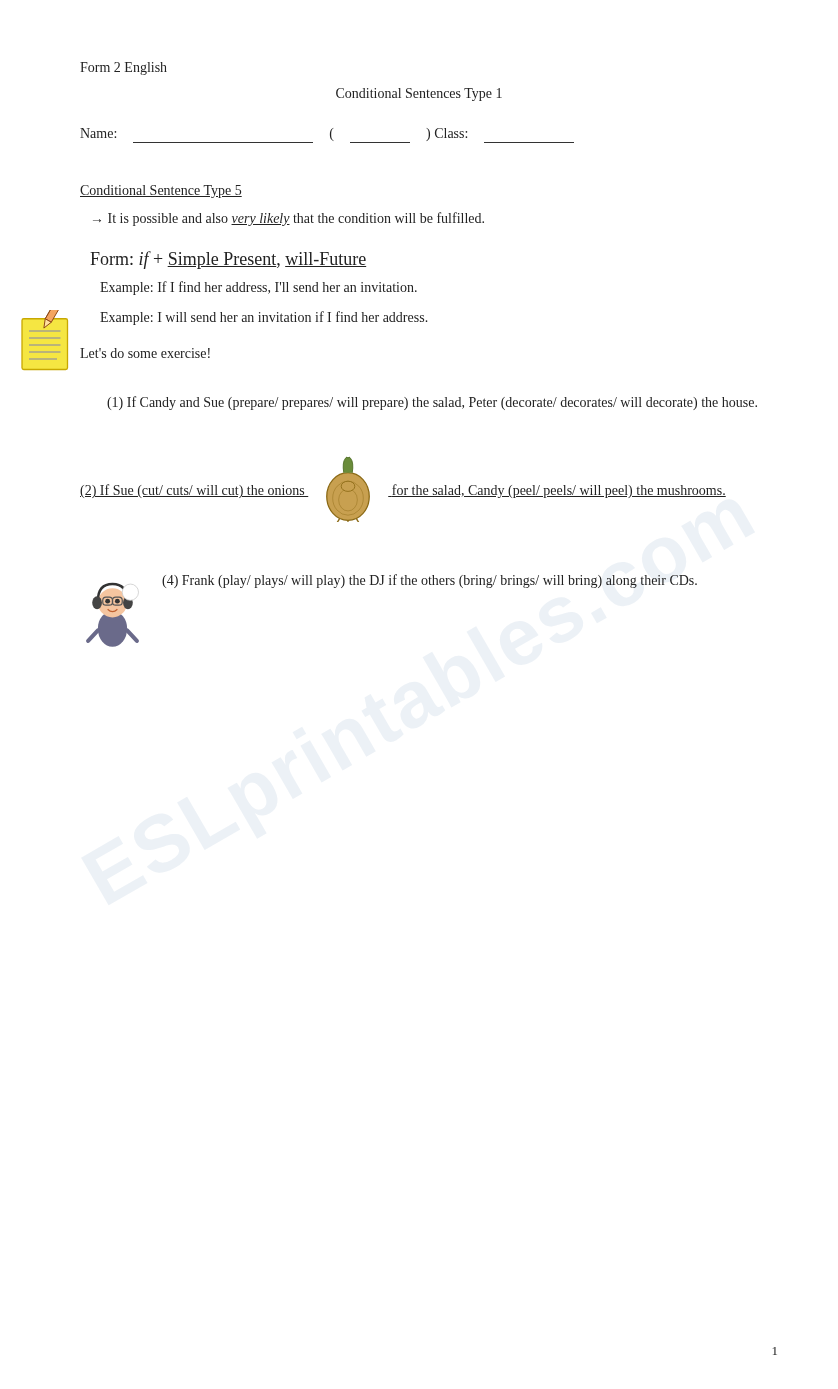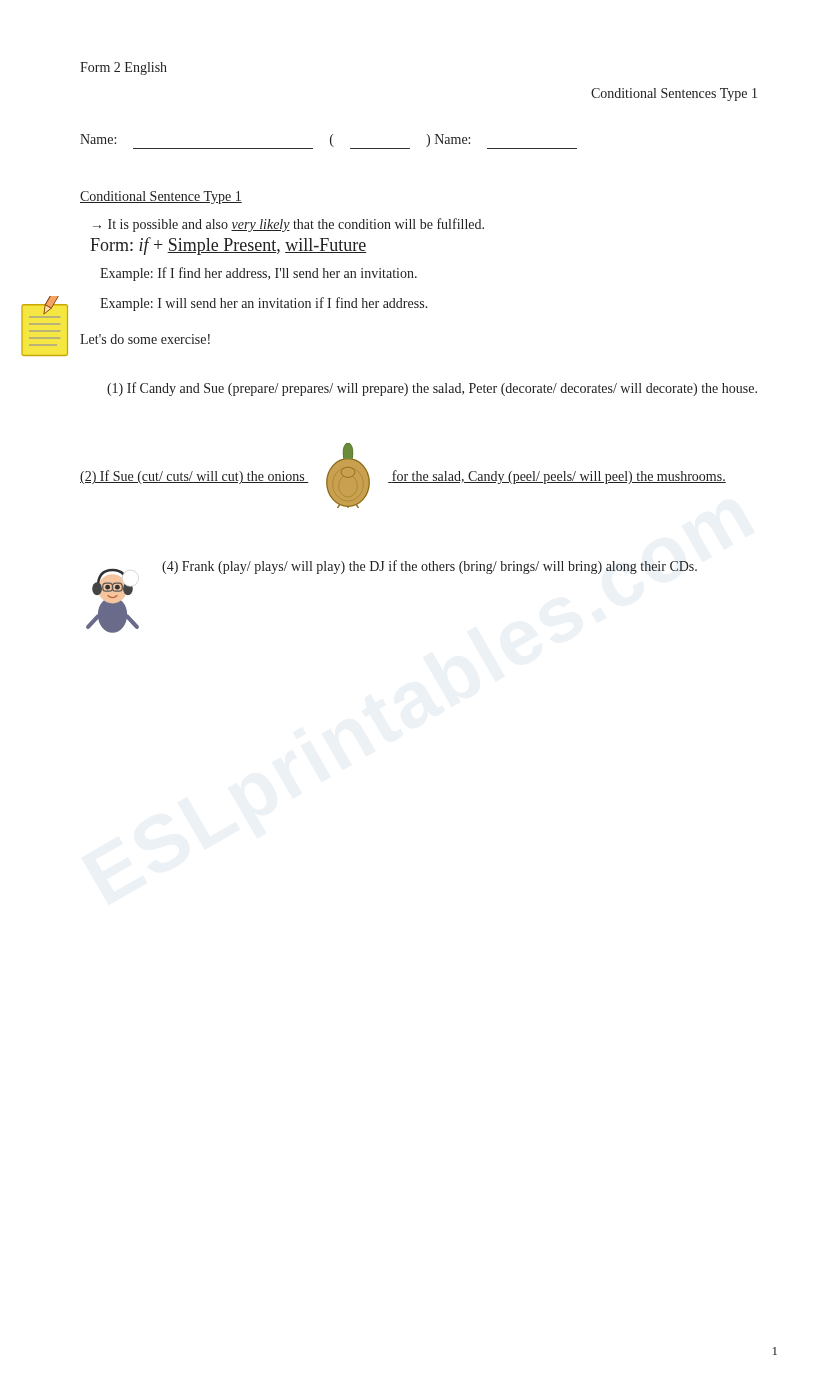--- a/index.html
+++ b/index.html
@@ -46,23 +46,23 @@
       z-index: 1;
     }
 
     .page-title {
       text-align: left;
       font-size: 14px;
       margin-bottom: 10px;
     }
 
     .page-subtitle {
-      text-align: right;
-      font-size: 14px;
-      margin-bottom: 30px;
+      text-align: center;
+      font-size: 14px;
+      margin-bottom: 24px;
     }
 
     .name-line {
       display: flex;
       align-items: baseline;
       gap: 16px;
       margin-bottom: 40px;
       font-size: 14px;
     }
 
@@ -85,21 +85,21 @@
     }
 
     .section-title {
       font-size: 14px;
       font-weight: normal;
       text-decoration: underline;
       margin-bottom: 12px;
     }
 
     .arrow-line {
-      margin-bottom: 2px;
+      margin-bottom: 22px;
       font-size: 14px;
       padding-left: 10px;
     }
 
     .form-line {
       margin-bottom: 10px;
       font-size: 18px;
       padding-left: 10px;
     }
 
@@ -162,26 +162,26 @@
     </div>
     <div class="page-subtitle">
       <span>Conditional Sentences Type 1</span>
     </div>
 
     <div class="name-line">
       <span>Name:</span>
       <span class="underline-field">&nbsp;&nbsp;&nbsp;&nbsp;&nbsp;&nbsp;&nbsp;&nbsp;&nbsp;&nbsp;&nbsp;&nbsp;&nbsp;&nbsp;&nbsp;&nbsp;&nbsp;&nbsp;&nbsp;&nbsp;</span>
       <span>(</span>
       <span class="underline-field-num">&nbsp;&nbsp;&nbsp;&nbsp;&nbsp;&nbsp;&nbsp;&nbsp;</span>
-      <span>) Name:</span>
+      <span>) Class:</span>
       <span class="underline-field-short">&nbsp;&nbsp;&nbsp;&nbsp;&nbsp;&nbsp;&nbsp;&nbsp;&nbsp;&nbsp;</span>
     </div>
 
     <div class="section-title">
-      <span>Conditional Sentence Type 1</span>
+      <span>Conditional Sentence Type 5</span>
     </div>
 
     <div class="arrow-line">
       <span>→ It is possible and also <span class="italic underline">very likely</span> that the condition will be fulfilled.</span>
     </div>
 
     <div class="form-line">
       <span>Form: <span class="italic">if</span> + <span class="underline">Simple Present</span>, <span class="underline">will-Future</span></span>
     </div>
 

